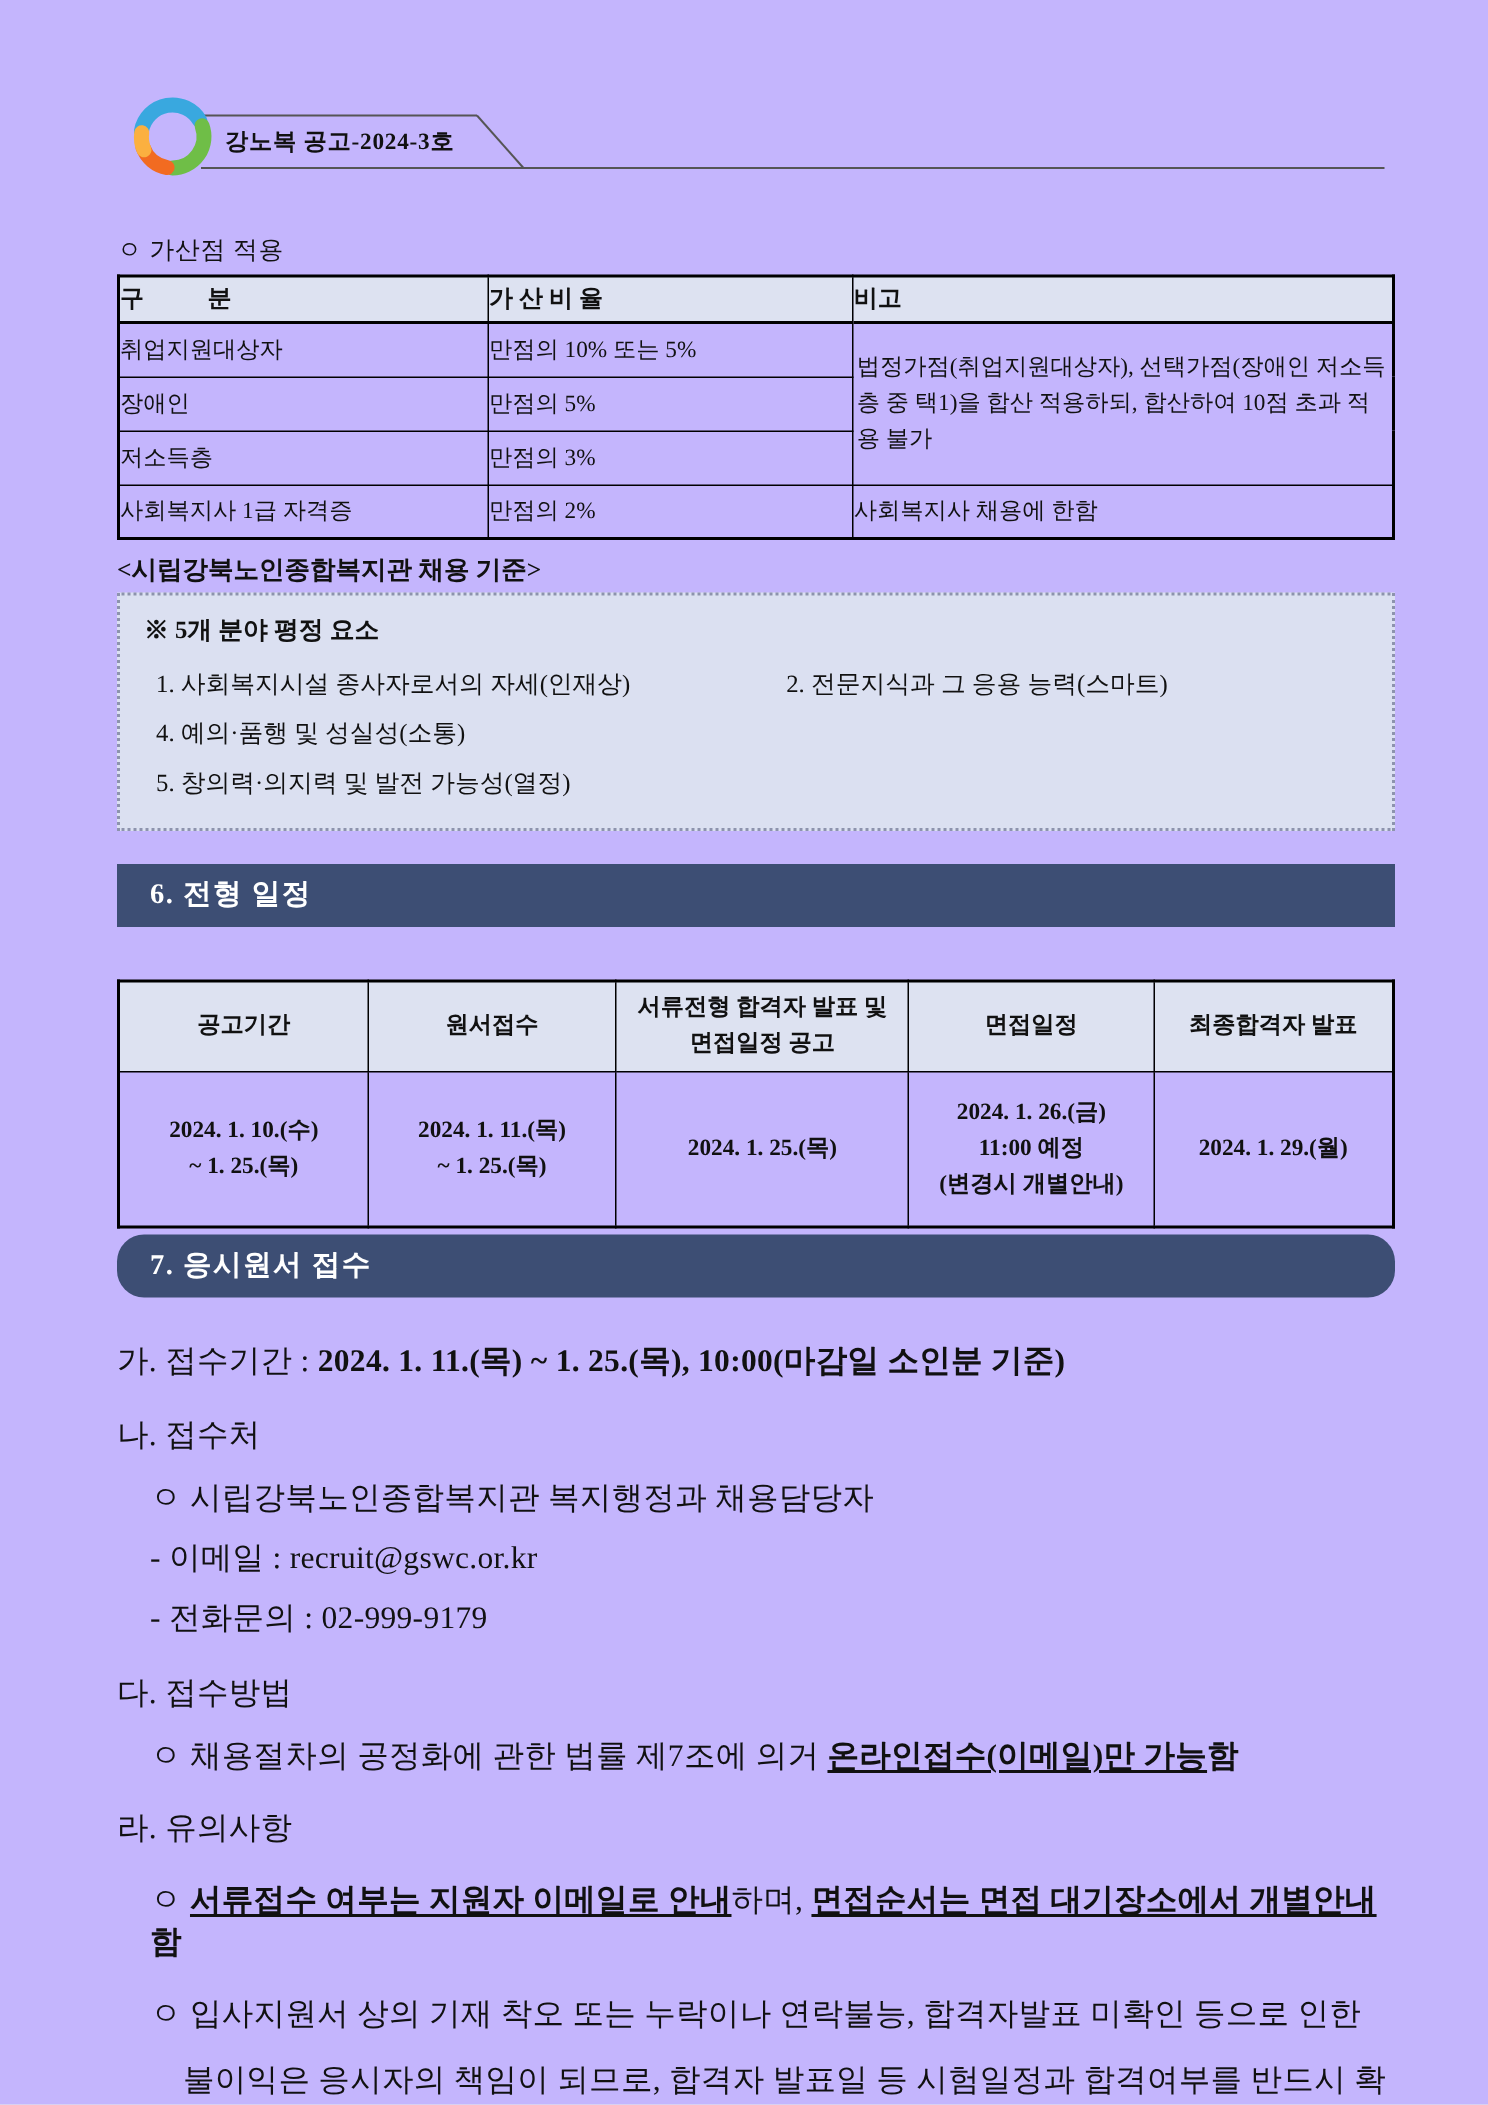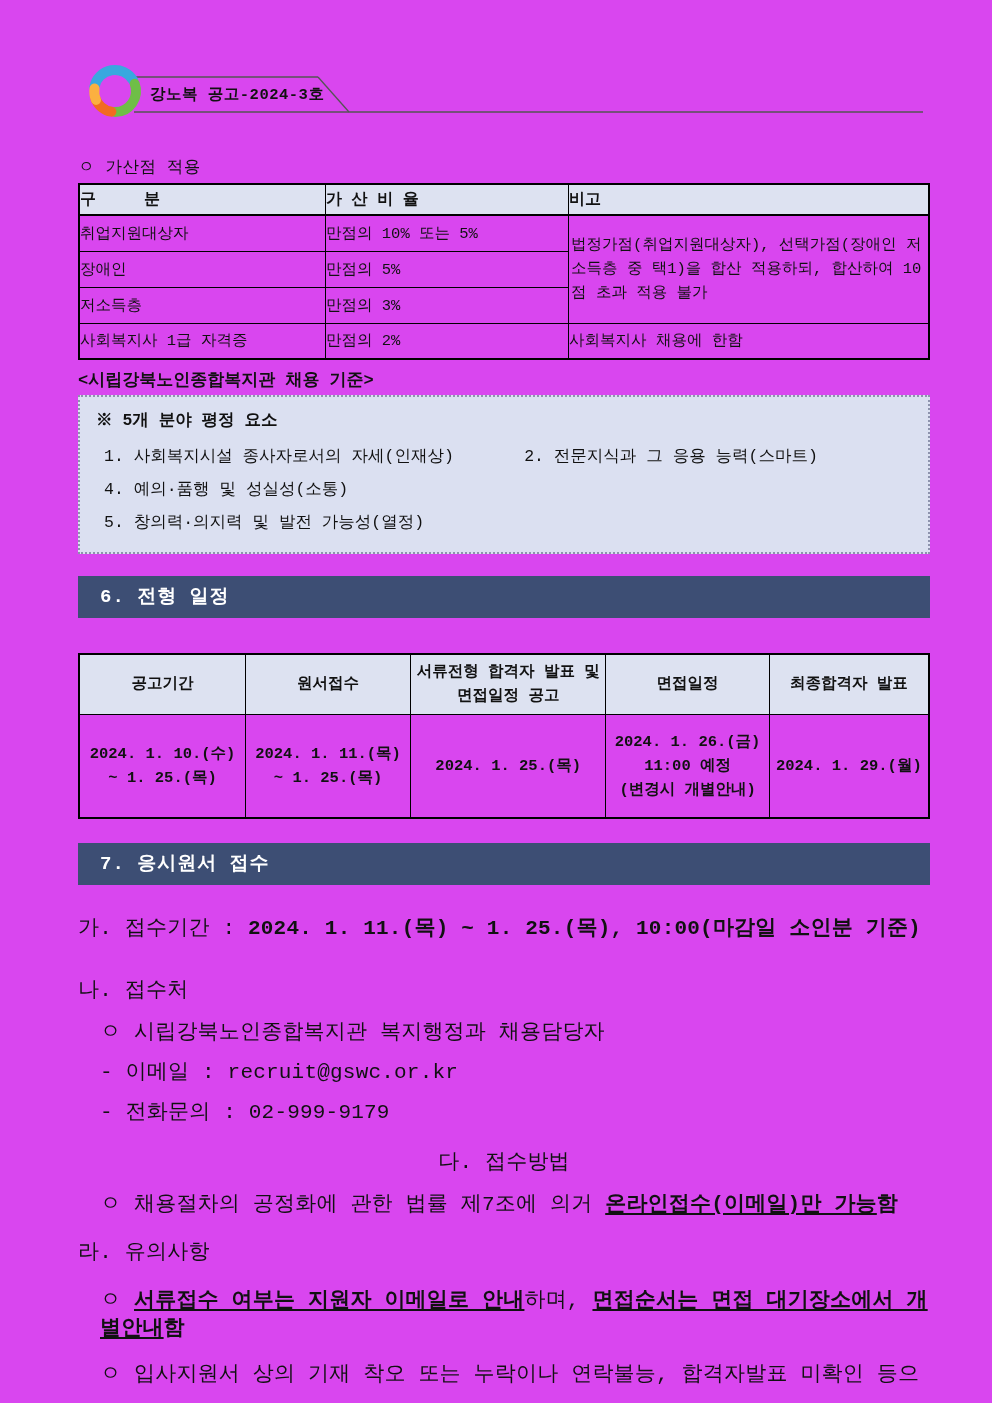--- a/index.html
+++ b/index.html
@@ -1,20 +1,20 @@
 <!DOCTYPE html>
 <html><head>
 <meta charset="utf-8">
 <style>
   * { box-sizing: border-box; margin: 0; padding: 0; }
   html,body { background:#e8e8e8; }
   .page {
     width: 992px; height: 1403px; margin: 0 auto; position: relative;
-    background: #d946ef; color: #111;
-    font-family: Liberation Mono, monospace;
+    background: #c4b5fd; color: #111;
+    font-family: Liberation Serif, serif;
     overflow: hidden;
   }
   
   .banner { position: relative; height: 140px; }
   .banner-lines { position: absolute; left: 0; top: 0; }
   .logo { position: absolute; left: 84px; top: 60px; }
   .doc-number {
     position: absolute; left: 150px; top: 84px;
     font-size: 15.5px; font-weight: 700; letter-spacing: 0.5px;
   }
@@ -43,36 +43,36 @@
     padding: 12px 16px 14px 16px;
   }
   .criteria-box .box-heading { font-weight: 700; font-size: 16.5px; height: 30px; }
   .crit-row { display: flex; padding-left: 8px; height: 33px; align-items: center; font-size: 16.5px; }
   .crit-row .col1 { width: 52%; }
   
   .section-bar {
     margin-top: 22px; height: 42px; line-height: 42px; padding-left: 22px;
     background: #3d4e74; color: #fff; font-size: 19px; font-weight: 700; letter-spacing: 1px;
   }
-  .section-bar.s7 { margin-top: 24px; }
+  .section-bar.s7 { margin-top: 4px; border-radius: 18px; }
   
   .schedule-table { margin-top: 35px; border: 2px solid #000; }
   .schedule-table th, .schedule-table td {
     border: 1px solid #000; text-align: center; white-space: pre-line;
     font-size: 15.5px; font-weight: 700; line-height: 1.55;
   }
   .schedule-table thead th { background: #dde2f1; height: 60px; }
   .schedule-table td { height: 104px; }
   col.s1 { width: 19.6%; } col.s2 { width: 19.4%; } col.s3 { width: 23.0%; }
   col.s4 { width: 19.2%; } col.s5 { width: 18.8%; }
   
   .line { font-size: 21px; letter-spacing: 0.2px; }
   .lvl0 { padding-left: 0; }
   .lvl1 { padding-left: 22px; }
-  .mt28 { margin-top: 28px; } .mt26 { margin-top: 34px; } .mt22 { margin-top: 22px; text-align: center; }
+  .mt28 { margin-top: 28px; } .mt26 { margin-top: 21px; } .mt22 { margin-top: 22px; }
   .mt20 { margin-top: 20px; } .mt14 { margin-top: 14px; } .mt12 { margin-top: 12px; }
   .em { font-weight: 700; }
   .emu { font-weight: 700; text-decoration: underline; text-underline-offset: 3px; text-decoration-thickness: 1.5px; }
   .para {
     padding-left: 44px; text-indent: -22px; line-height: 2.1;
   }
 </style>
 </head>
 <body>
 

